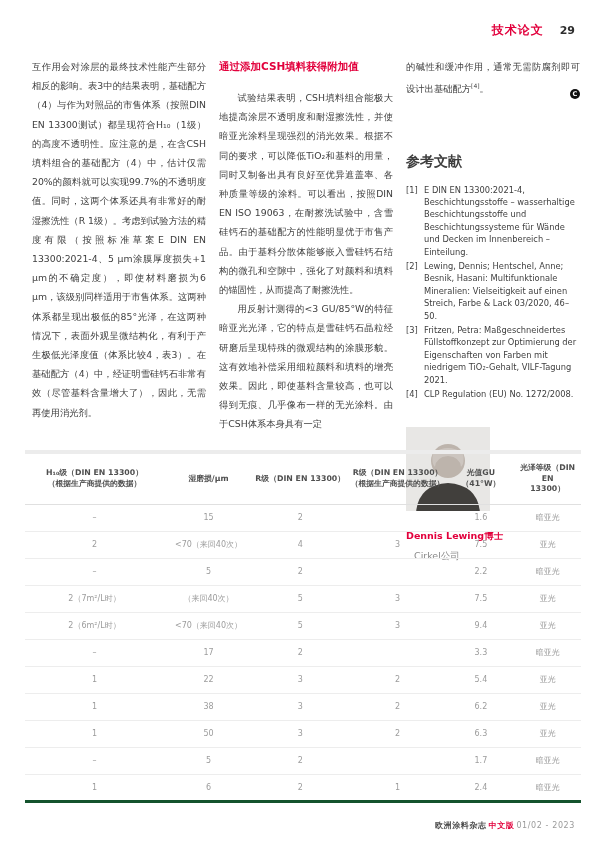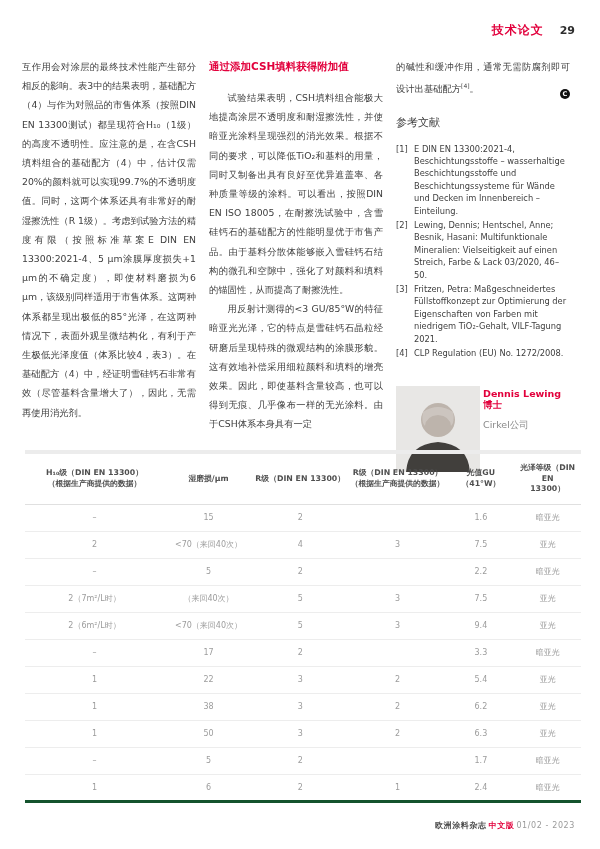--- a/index.html
+++ b/index.html
@@ -13,46 +13,46 @@
   .page{
     position:relative;width:600px;height:849px;background:#fff;overflow:hidden;
     font-family:"DejaVu Sans","Liberation Sans",sans-serif;
   }
   
   .page-header{position:absolute;top:22px;right:25px;display:flex;gap:16px;align-items:baseline;}
   .section-label{color:var(--red);font-weight:bold;font-size:12px;letter-spacing:1px;}
   .page-number{font-size:11px;color:#2e2e2e;font-weight:bold;}
 
   
-  .columns{position:absolute;top:57px;left:22px;width:548px;display:flex;gap:13px;}
+  .columns{position:absolute;top:57px;left:32px;width:548px;display:flex;gap:13px;}
   .col{width:174px;flex:0 0 174px;}
   .col-right{position:relative;}
   .body-text{font-size:9.3px;line-height:19.2px;text-align:justify;color:var(--ink);margin:0;}
   .indent{text-indent:2em;}
   .subhead{color:var(--red);font-size:10.5px;font-weight:bold;margin:2px 0 15px 0;line-height:14px;}
   .ref-sup{font-size:6px;vertical-align:super;color:var(--ink);}
   .endmark{
     position:absolute;top:32px;right:0;width:10px;height:10px;border-radius:50%;
     background:#111;color:#fff;font-size:6.5px;font-weight:bold;
     display:flex;align-items:center;justify-content:center;line-height:1;
   }
 
   
-  .ref-heading{font-size:11px;color:var(--ink);font-weight:normal;margin:16px 0 13px 0;}
+  .ref-heading{font-size:14px;color:var(--ink);font-weight:bold;margin:54px 0 13px 0;}
   .ref-list{margin:0;padding:0;list-style:none;font-size:8.3px;line-height:12.4px;color:var(--ink);}
   .ref-item{display:flex;gap:4px;margin-bottom:2px;}
   .ref-num{flex:0 0 14px;}
   .ref-text{flex:1;}
 
   
-  .author{display:flex;gap:3px;margin-top:27px;align-items:flex-start;}
+  .author{display:flex;gap:17px;margin-top:27px;align-items:flex-start;flex-direction:column;}
   .author-photo{width:84px;height:86px;flex:0 0 84px;background:#e8e7e5;overflow:hidden;}
   .author-info{padding-top:2px;}
   .author-name{color:var(--red);font-weight:bold;font-size:9.5px;margin-bottom:7px;}
-  .author-company{color:var(--gray);font-size:9.5px;margin-bottom:6px;}
+  .author-company{color:var(--gray);font-size:9.5px;margin-bottom:6px;margin-left:8px;}
   .author-email{color:var(--gray);font-size:9.5px;line-height:15.5px;display:block;cursor:pointer;text-decoration:none;}
   .author-email span{display:block;text-decoration:underline;}
 
   
   .table-wrap{position:absolute;top:450px;left:25px;width:556px;}
   table{width:100%;border-collapse:collapse;table-layout:fixed;
     border-top:4px solid #ececec;border-bottom:3px solid #14532d;}
   th{font-size:7.8px;color:#4f4f4f;font-weight:bold;white-space:pre-line;text-align:center;
     padding:9px 2px;border-bottom:1px solid #e0e0e0;vertical-align:middle;line-height:10.5px;}
   td{font-size:8px;color:var(--tablegray);text-align:center;padding:0 2px;height:27px;
@@ -76,21 +76,21 @@
   </header>
 
   <main class="columns">
 
     <div class="col">
       <p class="body-text">互作用会对涂层的最终技术性能产生部分相反的影响。表3中的结果表明，基础配方（4）与作为对照品的市售体系（按照DIN EN 13300测试）都呈现符合H₁₀（1级）的高度不透明性。应注意的是，在含CSH填料组合的基础配方（4）中，估计仅需20%的颜料就可以实现99.7%的不透明度值。同时，这两个体系还具有非常好的耐湿擦洗性（R 1级）。考虑到试验方法的精度有限（按照标准草案E DIN EN 13300:2021-4、5 μm涂膜厚度损失+1 μm的不确定度），即使材料磨损为6 μm，该级别同样适用于市售体系。这两种体系都呈现出极低的85°光泽，在这两种情况下，表面外观呈微结构化，有利于产生极低光泽度值（体系比较4，表3）。在基础配方（4）中，经证明雪硅钙石非常有效（尽管基料含量增大了），因此，无需再使用消光剂。</p>
     </div>
 
     <div class="col">
       <h2 class="subhead">通过添加CSH填料获得附加值</h2>
-      <p class="body-text indent">试验结果表明，CSH填料组合能极大地提高涂层不透明度和耐湿擦洗性，并使暗亚光涂料呈现强烈的消光效果。根据不同的要求，可以降低TiO₂和基料的用量，同时又制备出具有良好至优异遮盖率、各种质量等级的涂料。可以看出，按照DIN EN ISO 18005，在耐擦洗试验中，含雪硅钙石的基础配方的性能明显优于市售产品。由于基料分散体能够嵌入雪硅钙石结构的微孔和空隙中，强化了对颜料和填料的锚固性，从而提高了耐擦洗性。</p>
+      <p class="body-text indent">试验结果表明，CSH填料组合能极大地提高涂层不透明度和耐湿擦洗性，并使暗亚光涂料呈现强烈的消光效果。根据不同的要求，可以降低TiO₂和基料的用量，同时又制备出具有良好至优异遮盖率、各种质量等级的涂料。可以看出，按照DIN EN ISO 19063，在耐擦洗试验中，含雪硅钙石的基础配方的性能明显优于市售产品。由于基料分散体能够嵌入雪硅钙石结构的微孔和空隙中，强化了对颜料和填料的锚固性，从而提高了耐擦洗性。</p>
       <p class="body-text indent">用反射计测得的&lt;3 GU/85°W的特征暗亚光光泽，它的特点是雪硅钙石晶粒经研磨后呈现特殊的微观结构的涂膜形貌。这有效地补偿采用细粒颜料和填料的增亮效果。因此，即使基料含量较高，也可以得到无痕、几乎像布一样的无光涂料。由于CSH体系本身具有一定</p>
     </div>
 
     <div class="col col-right">
       <p class="body-text"><span>的碱性和缓冲作用，通常无需防腐剂即可设计出基础配方</span><sup class="ref-sup">[4]</sup><span>。</span></p>
       <span class="endmark">
           <span>C</span>
         </span>
 
       <h3 class="ref-heading">参考文献</h3>

